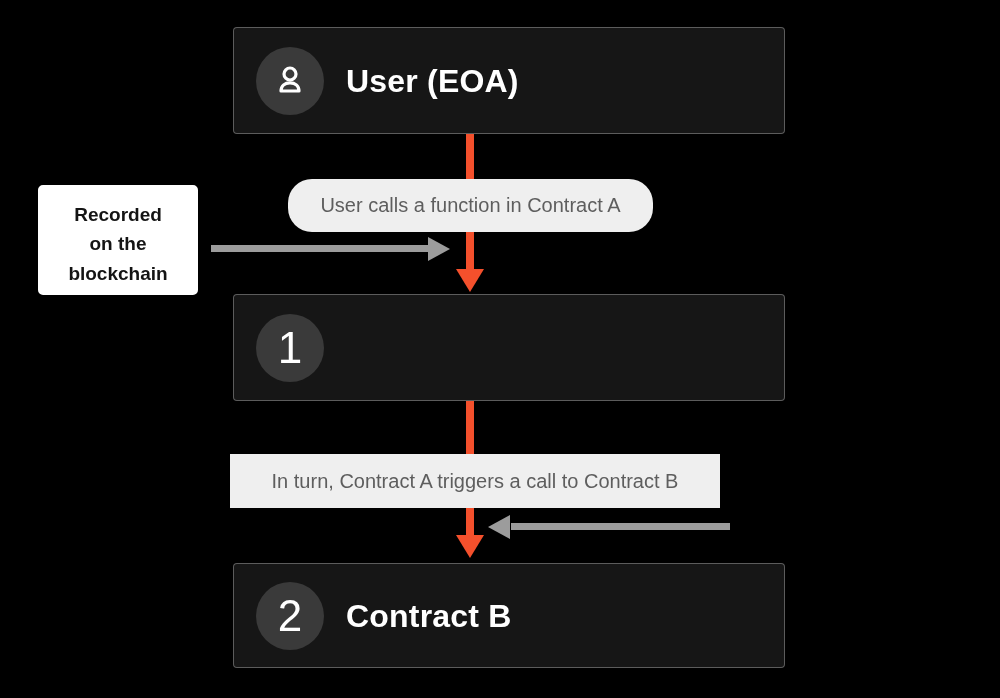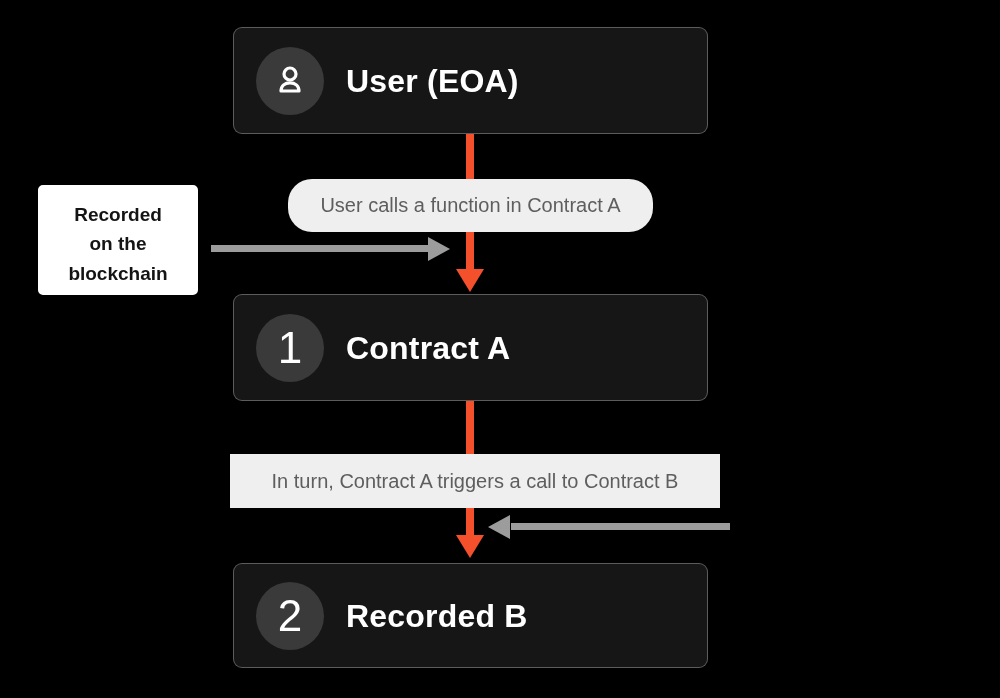--- a/index.html
+++ b/index.html
@@ -17,24 +17,24 @@
     --note-text:#141414;
   }
   *{margin:0;padding:0;box-sizing:border-box;}
   html,body{background:var(--page-bg);}
   body{font-family:"Liberation Sans", sans-serif;}
   #canvas{
     position:relative;width:1000px;height:698px;
     background:var(--page-bg);overflow:hidden;
   }
   .node{
-    position:absolute;left:233px;width:475px;
+    position:absolute;left:233px;width:552px;
     background:var(--node-bg);
     border:1px solid var(--node-border);
-    border-radius:9px;
+    border-radius:4px;
     display:flex;align-items:center;
     z-index:2;
     text-decoration:underline;
   }
   .badge{
     position:absolute;left:22px;top:50%;transform:translateY(-50%);
     width:68px;height:68px;border-radius:50%;
     background:var(--badge-bg);
     display:flex;align-items:center;justify-content:center;
   }
@@ -120,26 +120,25 @@
   <div class="note" style="left:33px;top:180px;width:170px;height:120px;">
     <div class="note-text">Recorded
 on the
 blockchain</div>
   </div>
 
   <div class="node" style="top:294px;height:107px;">
     <div class="badge">
       <span class="badge-num">1</span>
     </div>
-    <div class="node-title">Contract A</div>
   </div>
 
   <div class="edge-label" style="left:230px;top:454px;width:490px;height:54px;">In turn, Contract A triggers a call to Contract B</div>
 
 
   <div class="node" style="top:563px;height:105px;">
     <div class="badge">
       <span class="badge-num">2</span>
     </div>
-    <div class="node-title">Recorded B</div>
+    <div class="node-title">Contract B</div>
   </div>
 
 </div>
 
 </body></html>

